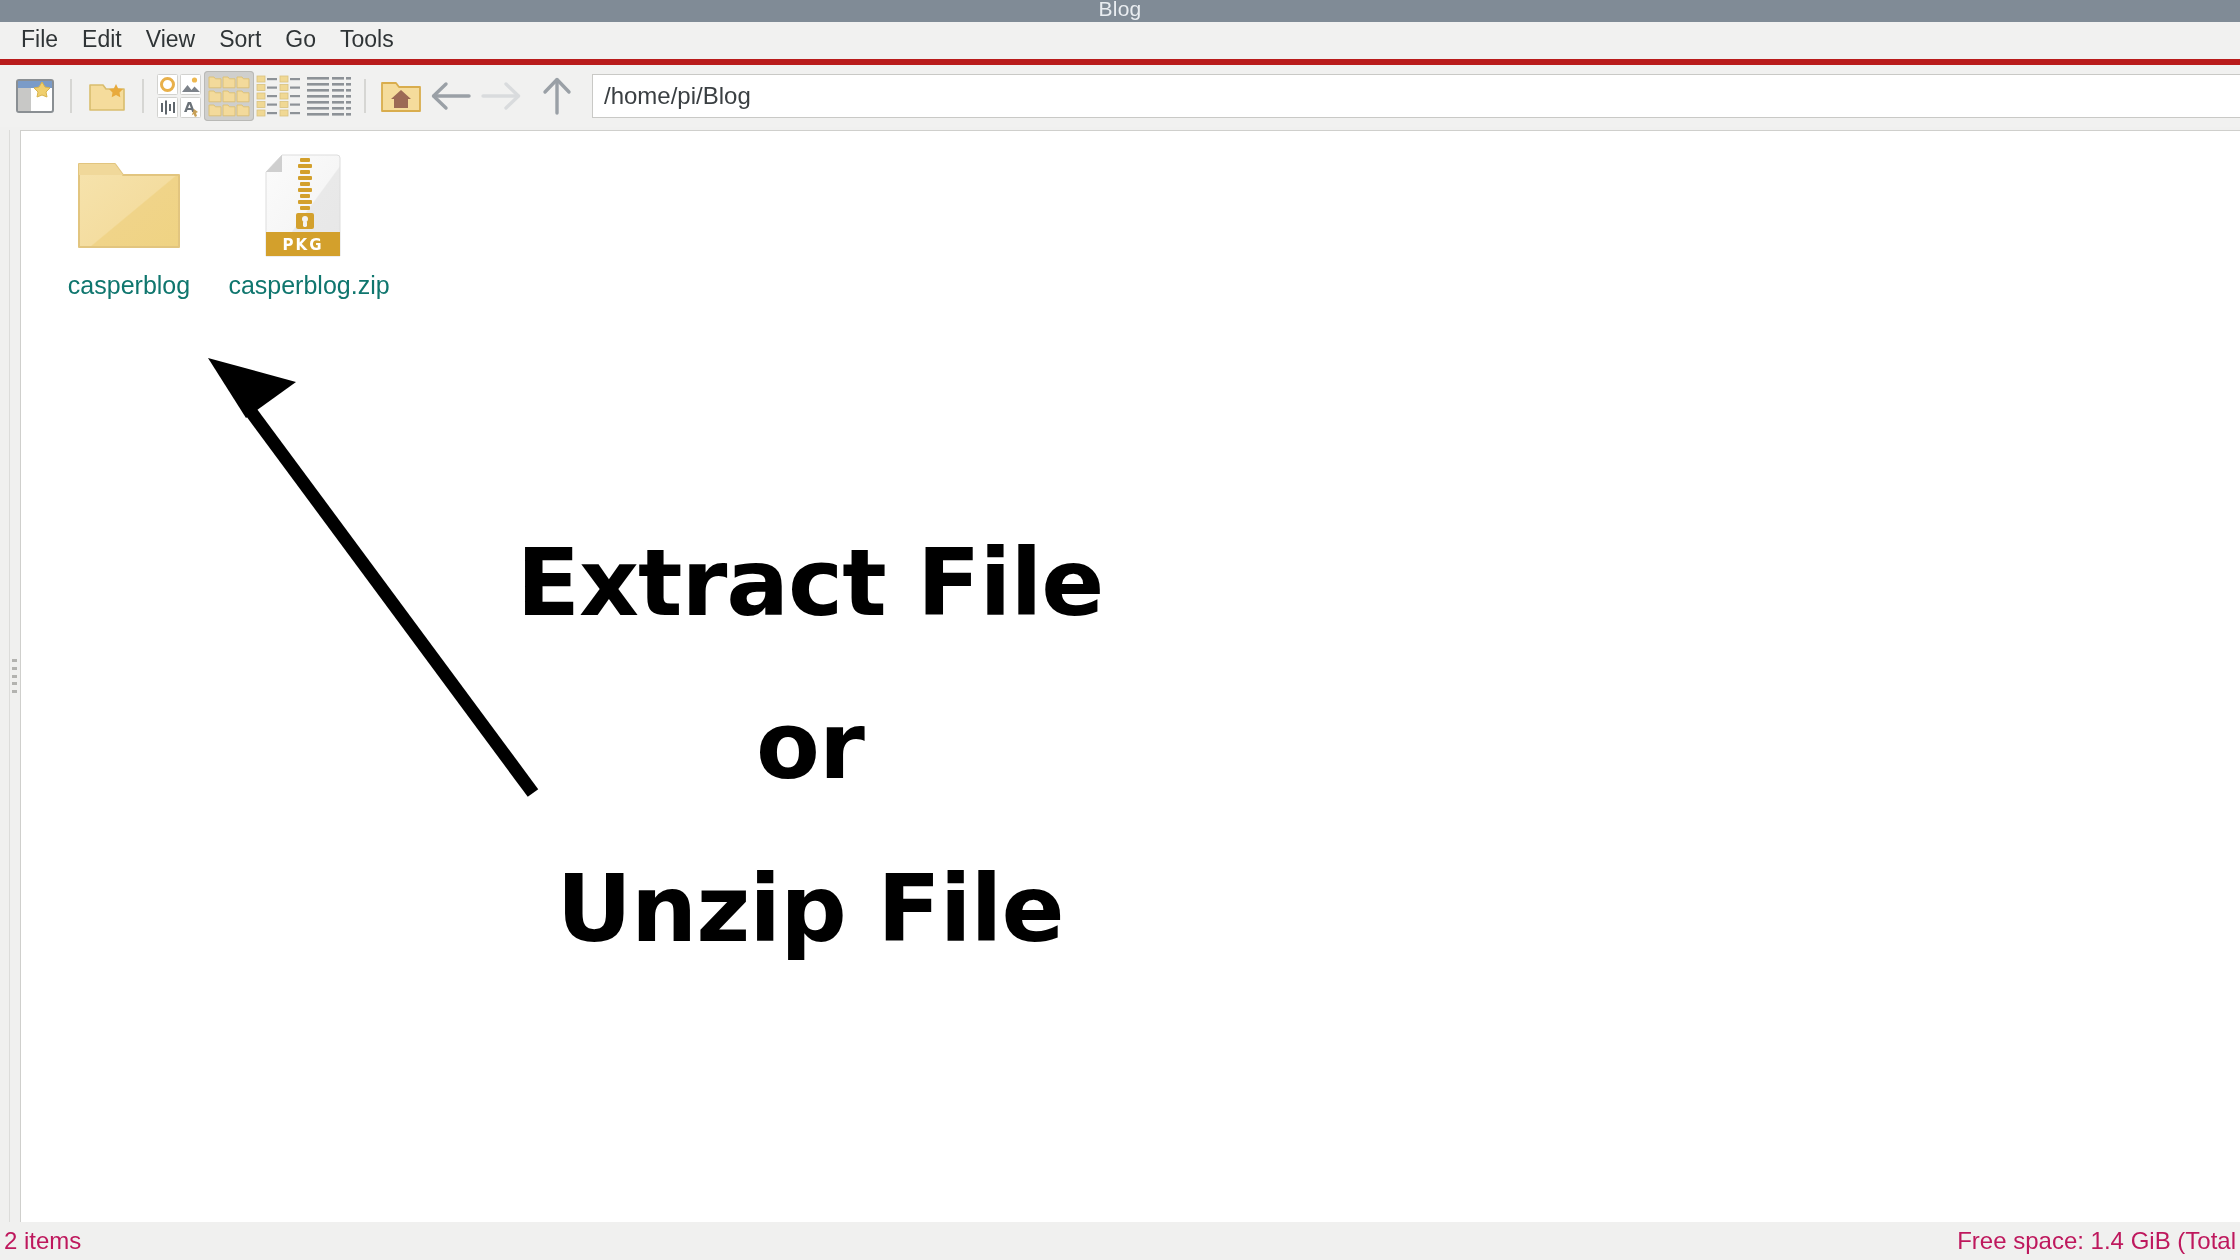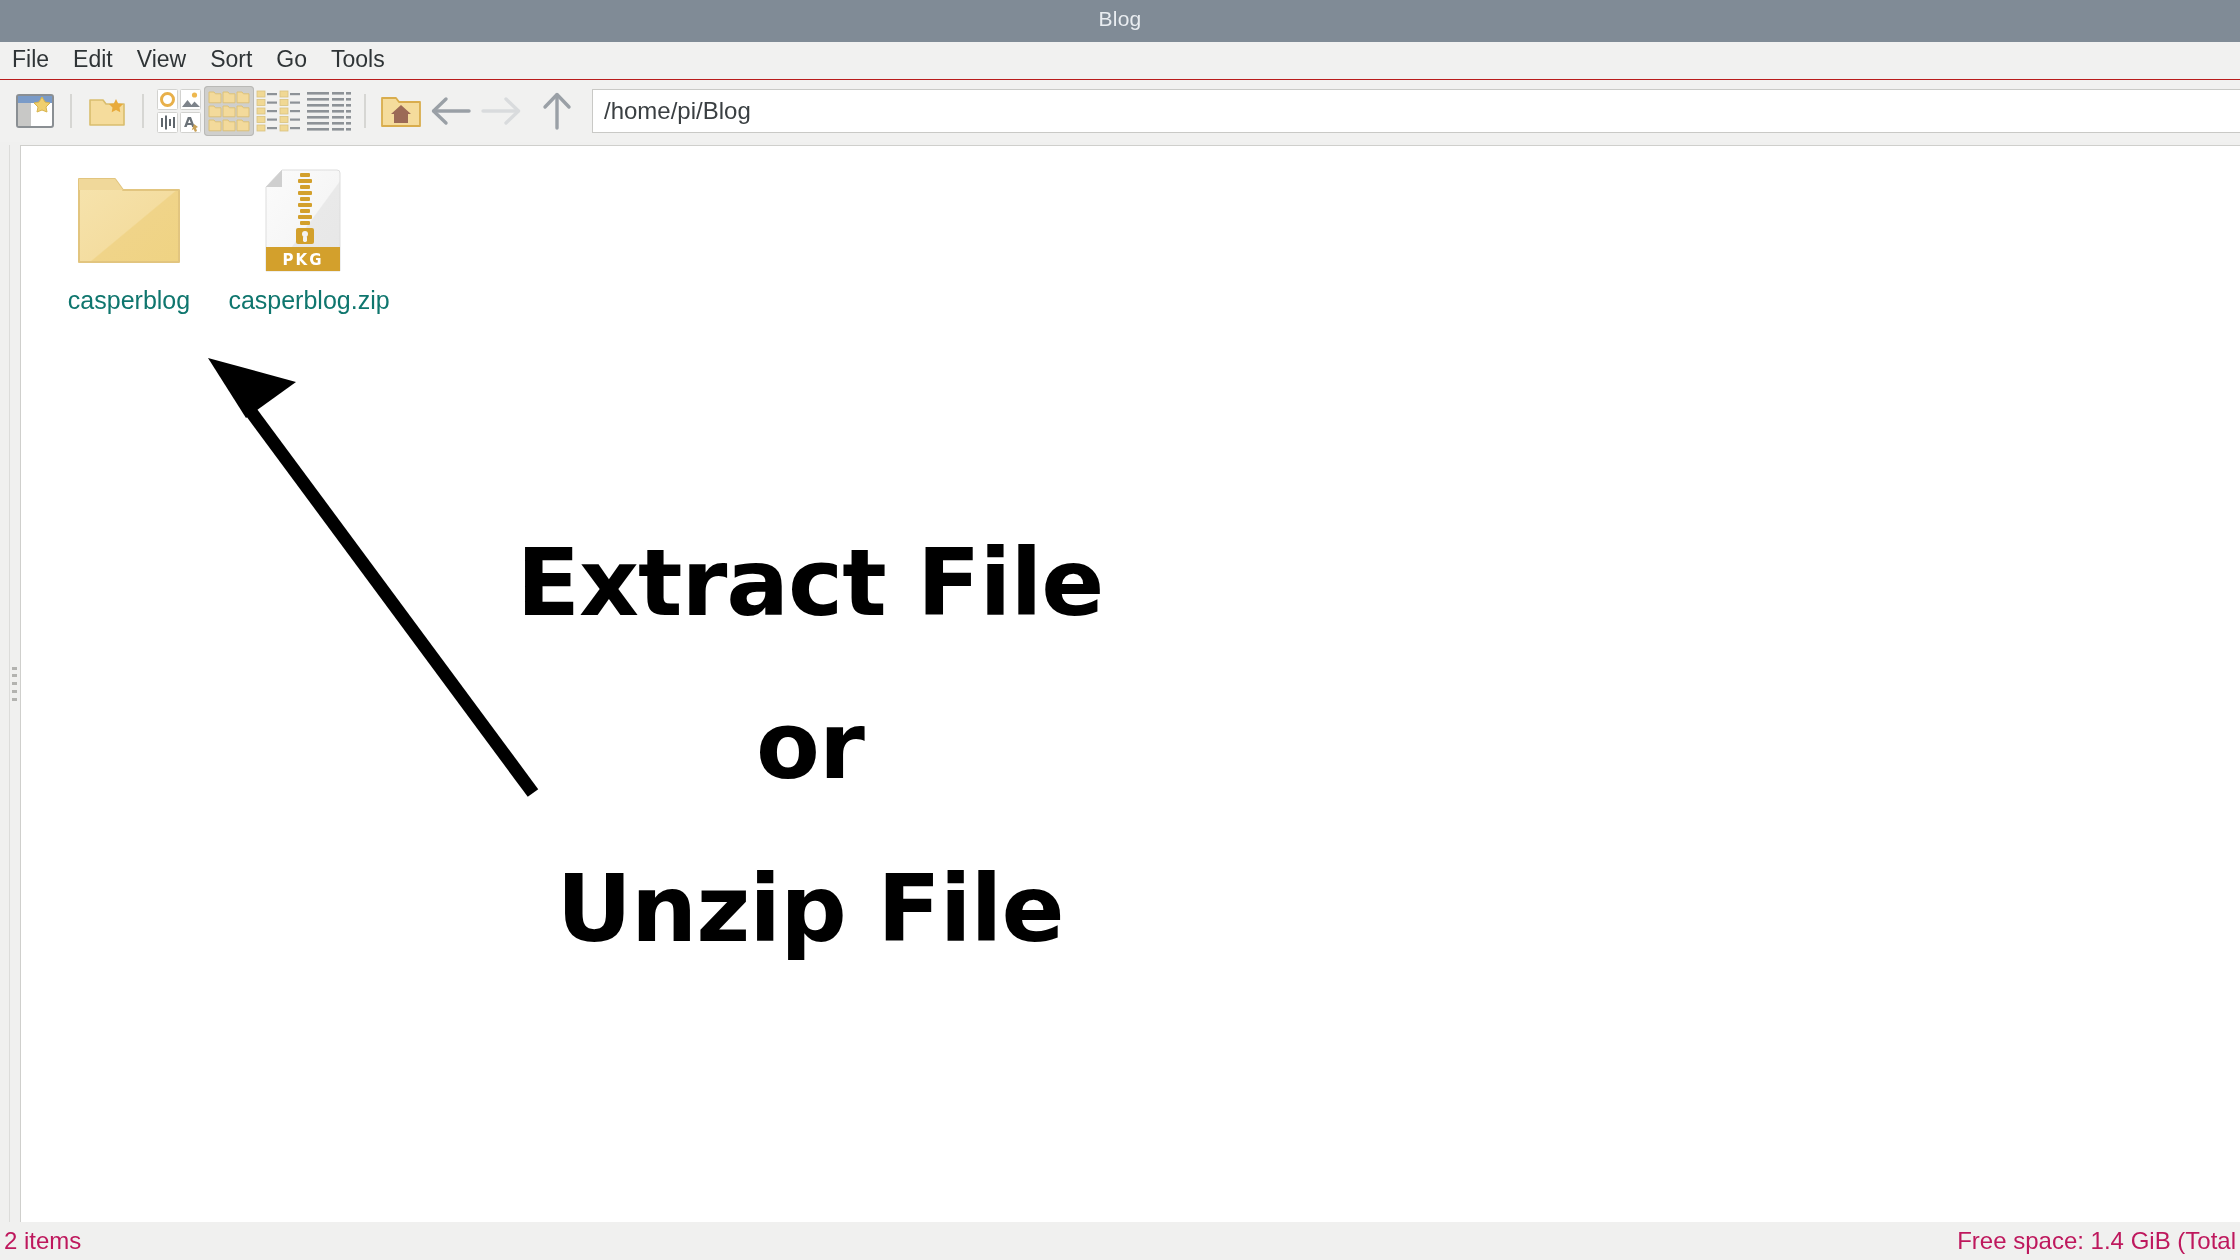--- a/index.html
+++ b/index.html
@@ -19,21 +19,21 @@
     position: relative;
     width: 2240px;
     height: 1260px;
     background: #f0f0ef;
     display: flex;
     flex-direction: column;
   }
 
   
   .titlebar {
-    height: 42px;
+    height: 22px;
     background: #808b96;
     color: #e9edf1;
     font-size: 21px;
     display: flex;
     align-items: center;
     justify-content: center;
     flex: 0 0 auto;
     letter-spacing: 0.2px;
     overflow: hidden;
     position: relative;
@@ -42,22 +42,23 @@
     line-height: 26px;
     margin-top: -4px;
   }
 
   
   .menubar {
     height: 37px;
     background: #f1f1f0;
     display: flex;
     align-items: center;
-    flex: 0 0 auto;
-    border-bottom: 1px solid #b91c1c;
+    padding-left: 9px;
+    flex: 0 0 auto;
+    border-bottom: 6px solid #b91c1c;
   }
   .menu-item {
     font-size: 23px;
     color: #2f3436;
     padding: 2px 12px 4px 12px;
     white-space: nowrap;
   }
 
   
   .toolbar {

